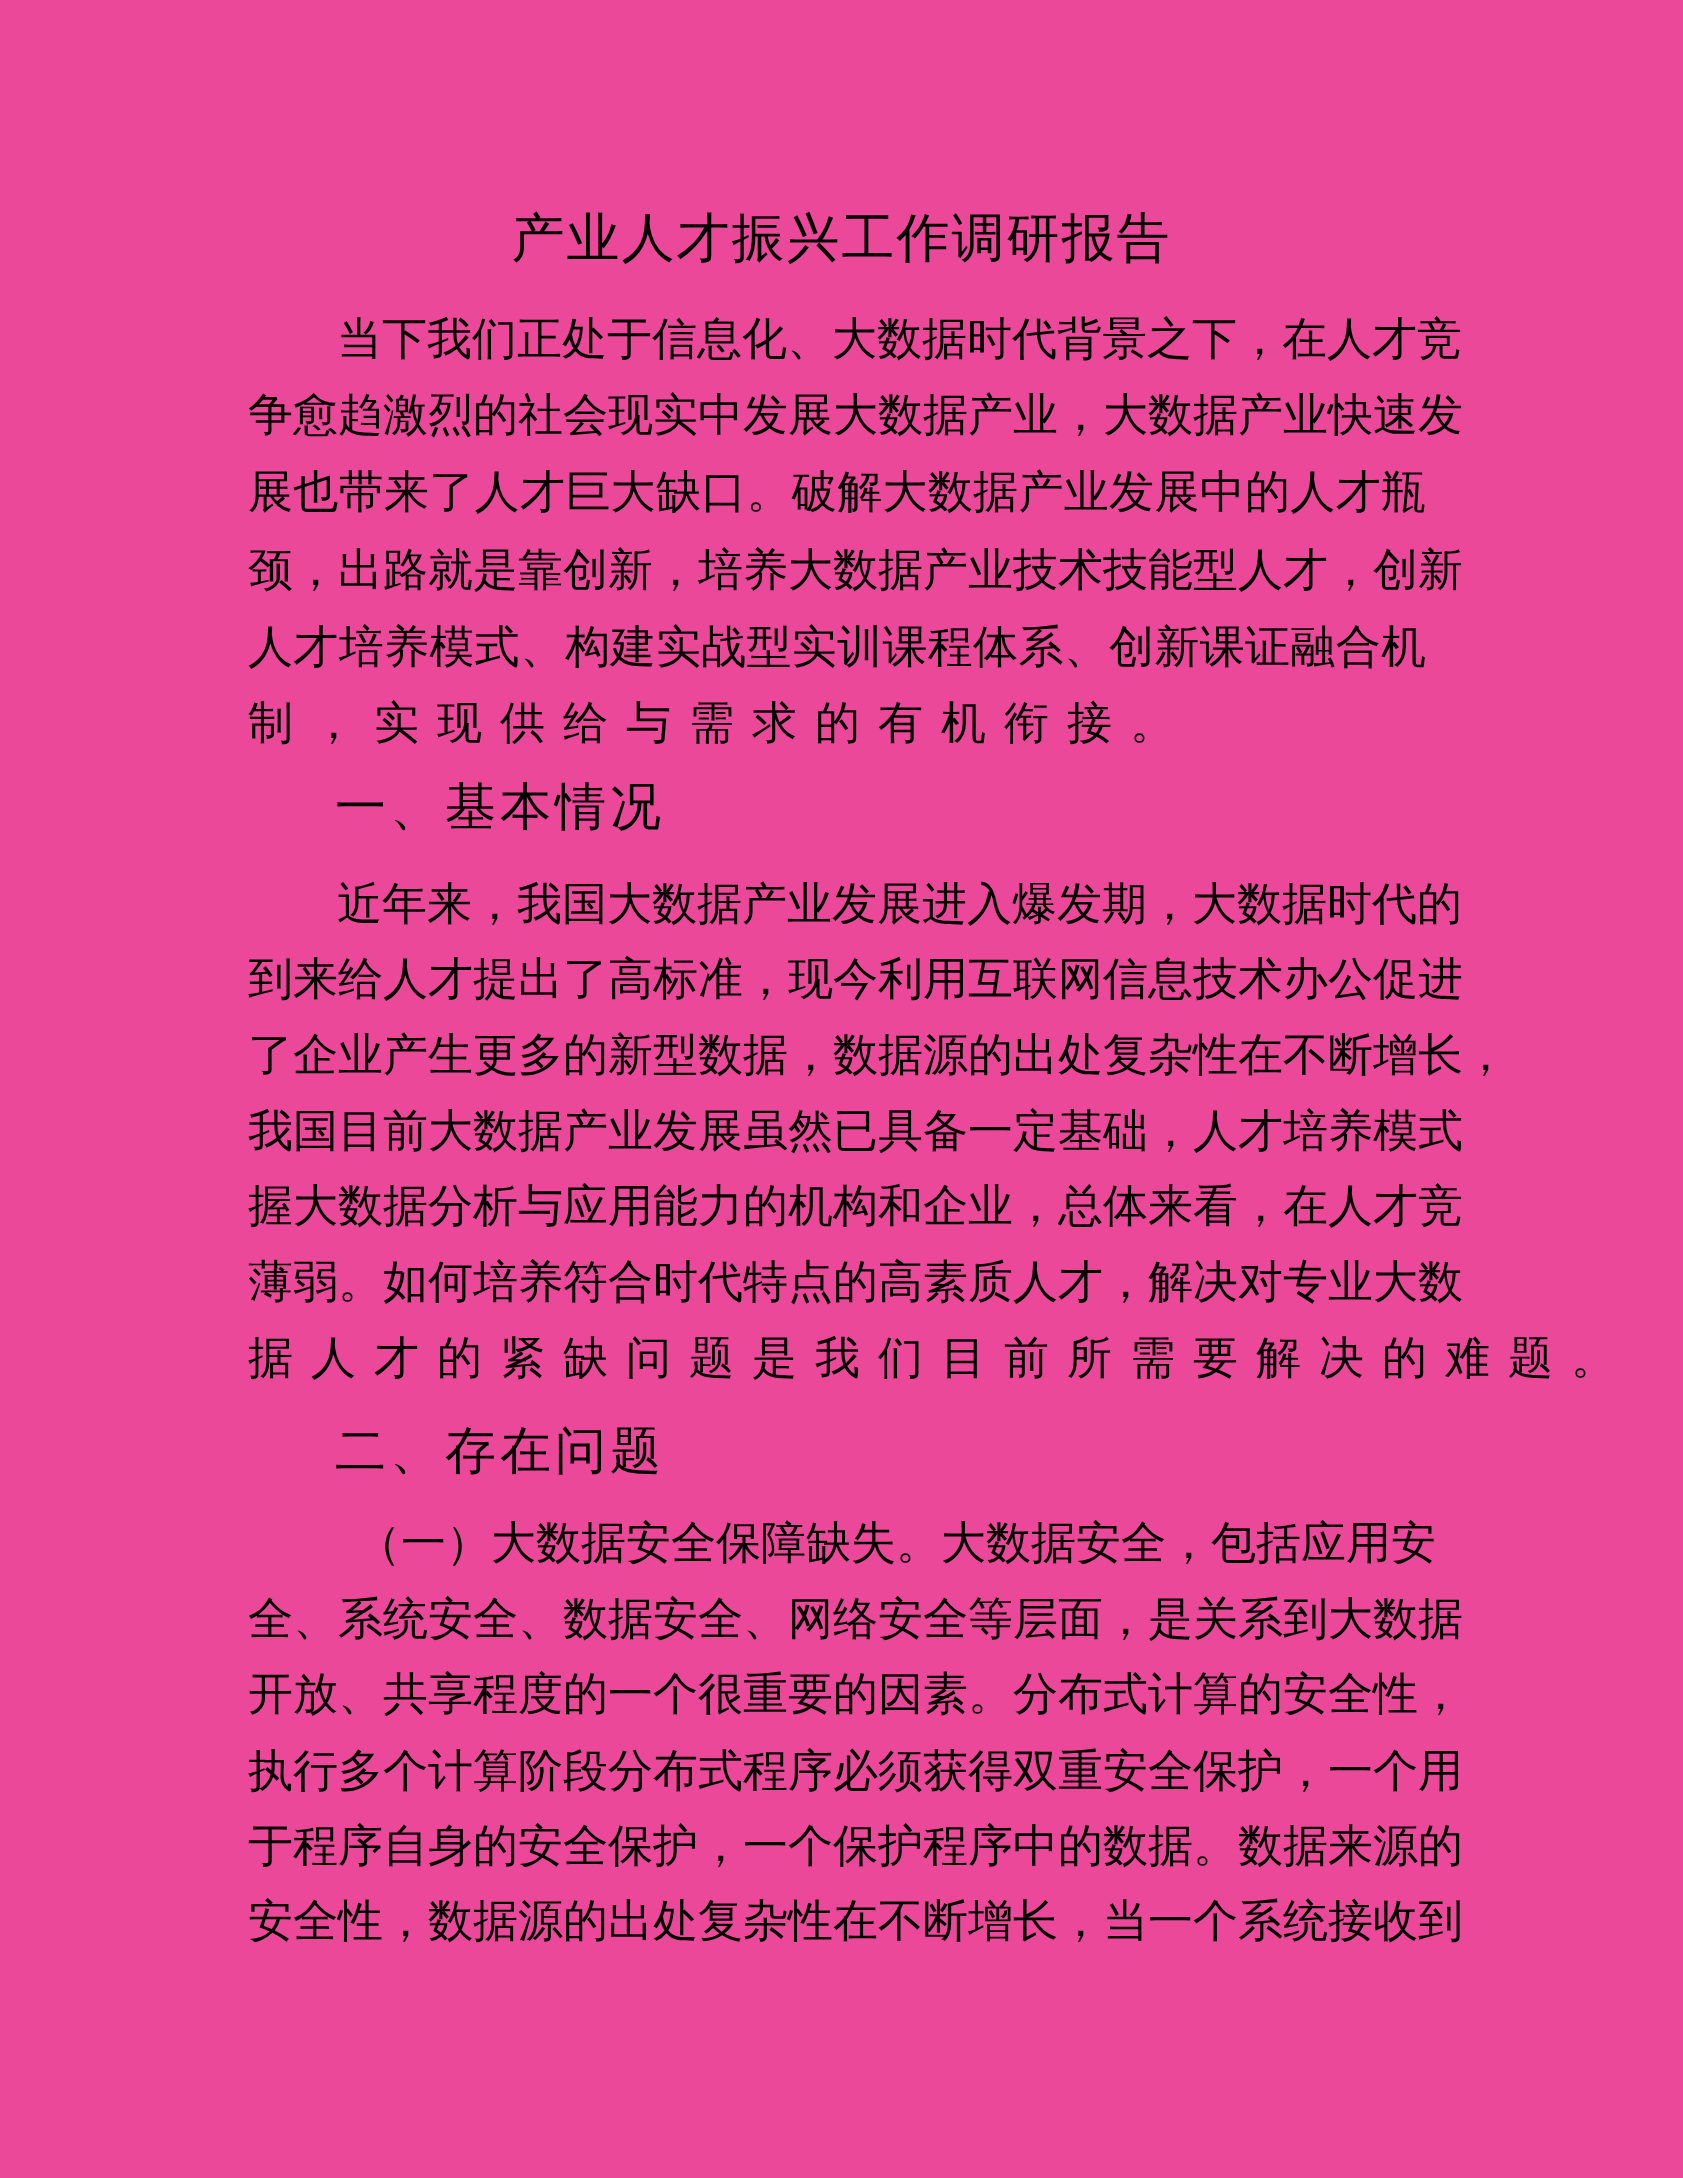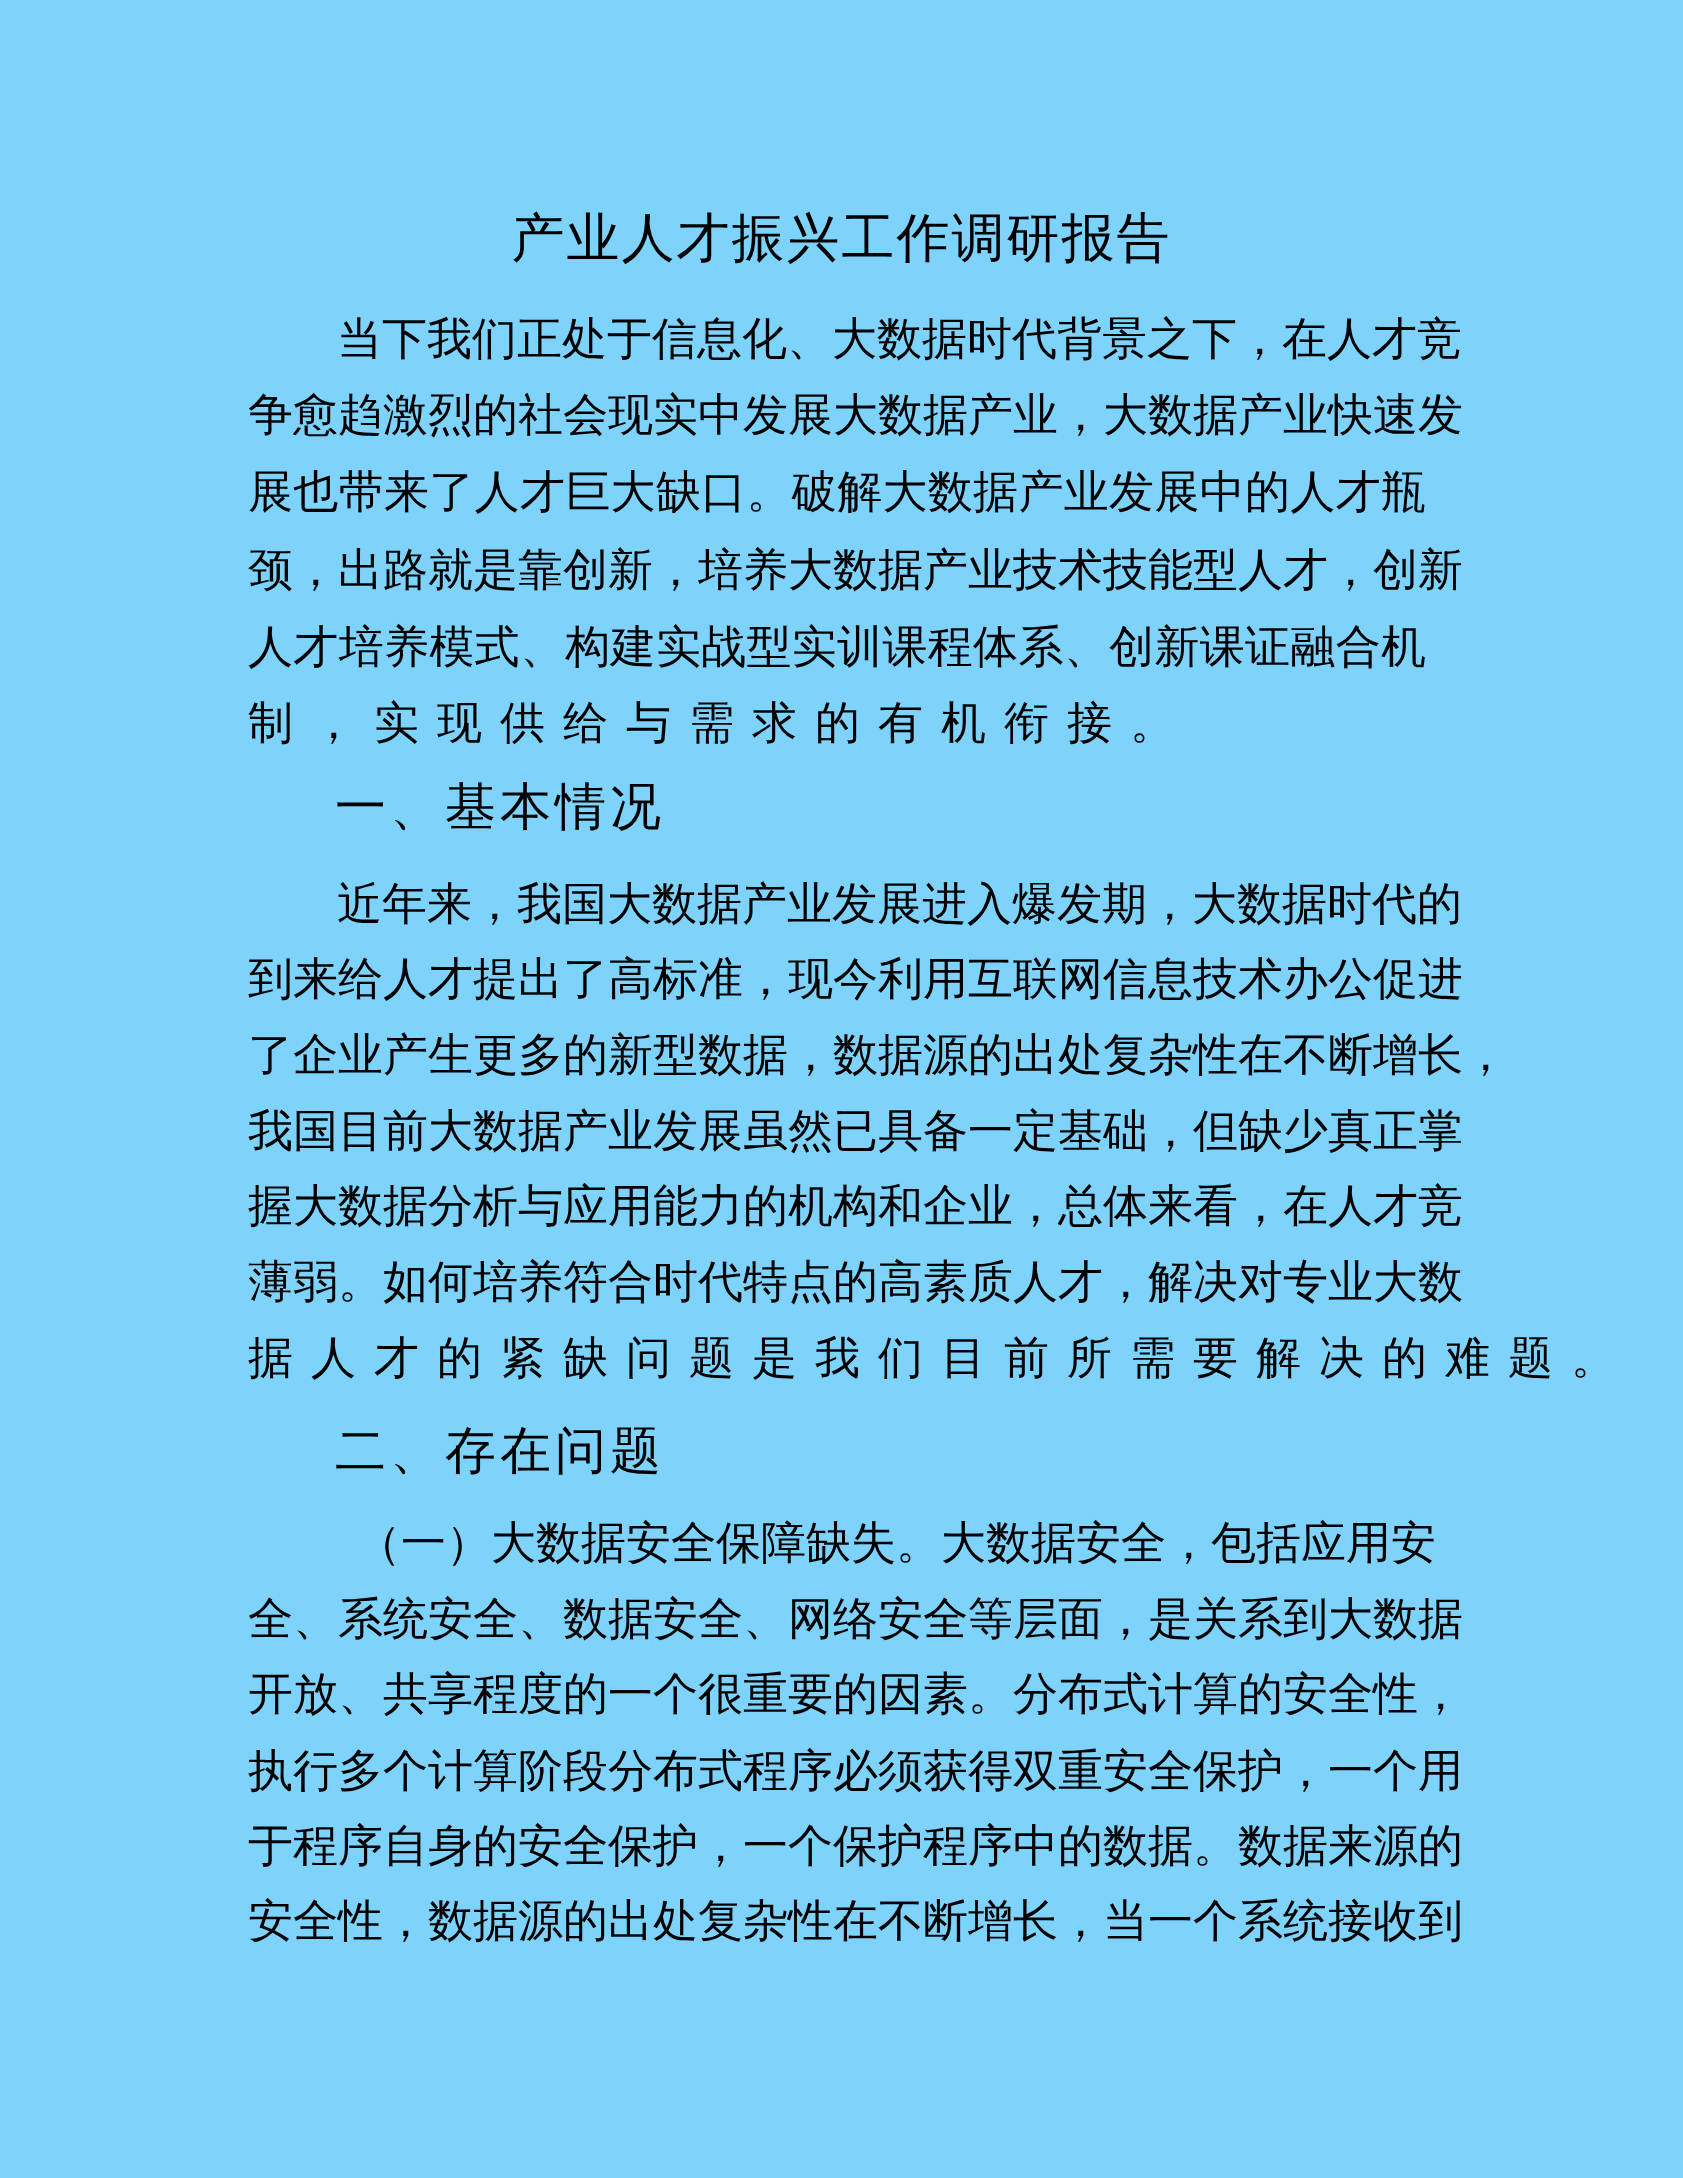--- a/index.html
+++ b/index.html
@@ -1,18 +1,18 @@
 <!DOCTYPE html>
 <html><head>
 <meta charset="utf-8">
 <style>
   html, body { margin:0; padding:0; background:#ffffff; }
   body { width:1683px; height:2178px; position:relative; overflow:hidden;
          font-family: "DejaVu Sans", "Liberation Sans", sans-serif; color:#000; }
-  .page { position:absolute; left:0; top:0; width:1683px; height:2178px; background:#7dd3fc; }
+  .page { position:absolute; left:0; top:0; width:1683px; height:2178px; background:#ec4899; }
   .title { position:absolute; left:0; width:1683px; top:203px; text-align:center;
            font-size:53px; line-height:69px; letter-spacing:2px; }
   .line { position:absolute; left:248px; width:1178px; font-size:45px; line-height:69px;
           white-space:nowrap; letter-spacing:17px; }
   .indent { left:337px; width:1089px; }
   .heading { position:absolute; left:335px; font-size:51px; line-height:69px; white-space:nowrap; letter-spacing:4px; }
   .justify { text-align:justify; text-align-last:justify; letter-spacing:0; }
 </style>
 </head>
 <body>
@@ -25,21 +25,21 @@
   <div class="line justify" style="top:457px">展也带来了人才巨大缺口。破解大数据产业发展中的人才瓶</div>
   <div class="line justify" style="top:535px">颈，出路就是靠创新，培养大数据产业技术技能型人才，创新</div>
   <div class="line justify" style="top:612px">人才培养模式、构建实战型实训课程体系、创新课证融合机</div>
   <div class="line" style="top:688px; letter-spacing:18px;">制，实现供给与需求的有机衔接。</div>
 
   <div class="heading" style="top:772px">一、基本情况</div>
 
   <div class="line indent justify" style="top:869px">近年来，我国大数据产业发展进入爆发期，大数据时代的</div>
   <div class="line justify" style="top:944px">到来给人才提出了高标准，现今利用互联网信息技术办公促进</div>
   <div class="line justify" style="top:1020px">了企业产生更多的新型数据，数据源的出处复杂性在不断增长，</div>
-  <div class="line justify" style="top:1096px">我国目前大数据产业发展虽然已具备一定基础，但缺少真正掌</div>
+  <div class="line justify" style="top:1096px">我国目前大数据产业发展虽然已具备一定基础，人才培养模式</div>
   <div class="line justify" style="top:1171px">握大数据分析与应用能力的机构和企业，总体来看，在人才竞</div>
   <div class="line justify" style="top:1247px">薄弱。如何培养符合时代特点的高素质人才，解决对专业大数</div>
   <div class="line" style="top:1323px; letter-spacing:18px;">据人才的紧缺问题是我们目前所需要解决的难题。</div>
 
   <div class="heading" style="top:1416px">二、存在问题</div>
 
   <div class="line indent justify" style="top:1508px; left:356px; width:1069px;">（一）大数据安全保障缺失。大数据安全，包括应用安</div>
   <div class="line justify" style="top:1584px">全、系统安全、数据安全、网络安全等层面，是关系到大数据</div>
   <div class="line justify" style="top:1659px">开放、共享程度的一个很重要的因素。分布式计算的安全性，</div>
   <div class="line justify" style="top:1811px">于程序自身的安全保护，一个保护程序中的数据。数据来源的</div>

